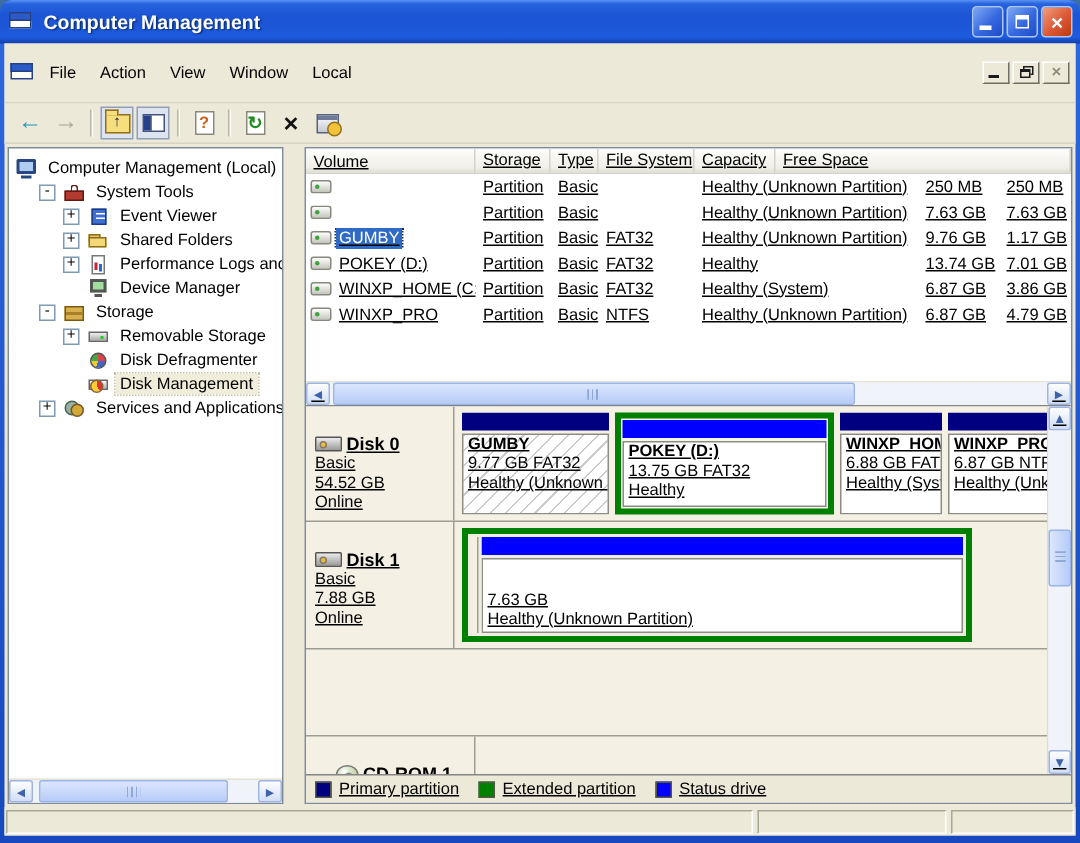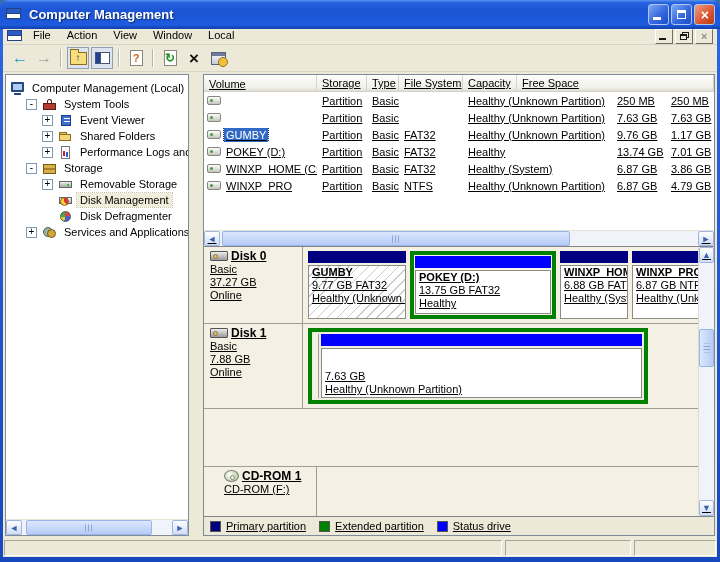--- a/index.html
+++ b/index.html
@@ -15,21 +15,21 @@
   .cap-btn{width:21px;height:21px;border-radius:3px;border:1px solid #AFC7F0;margin-left:2px;display:flex;align-items:center;justify-content:center;position:relative;}
   .cap-blue{background:linear-gradient(135deg,#7FA9F2 0%,#3568DF 55%,#1E4BC8 100%);}
   .cap-red{background:linear-gradient(135deg,#F0A080 0%,#DC5836 55%,#B93A10 100%);}
   .g-min{position:absolute;left:4px;bottom:4px;width:8px;height:3px;background:#fff;}
   .g-max{width:9px;height:9px;border:1px solid #fff;border-top-width:3px;}
   .g-close{color:#fff;font-weight:bold;font-size:14px;line-height:1;}
 
   .window-body{position:absolute;top:29px;left:3px;right:3px;bottom:5px;background:#ECE9D8;display:flex;flex-direction:column;}
 
   
-  .menubar{height:16px;display:flex;align-items:flex-end;padding:0 4px;border-bottom:1px solid #D8D4C4;background:#ECE9D8;}
+  .menubar{height:40px;display:flex;align-items:center;padding:0 4px;border-bottom:1px solid #D8D4C4;background:#ECE9D8;}
   .menu-item{padding:3px 8px;}
   .mini-app-icon{width:16px;height:14px;position:relative;margin-right:2px;}
   .mini-app-icon::before{content:"";position:absolute;inset:0 1px 3px 0;background:#fff;border:1px solid #26417E;}
   .mini-app-icon::after{content:"";position:absolute;left:0;top:0;right:1px;height:4px;background:#2B5BC6;border:1px solid #26417E;}
   .mdi-btns{margin-left:auto;display:flex;}
   .mdi-btn{width:18px;height:15px;background:#ECE9D8;border:1px solid;border-color:#FFFFFF #716F61 #716F61 #FFFFFF;display:flex;align-items:center;justify-content:center;margin-left:2px;position:relative;}
   .m-min{position:absolute;left:3px;bottom:3px;width:7px;height:2px;background:#1A1A1A;}
   .m-restore{position:absolute;left:4px;top:4px;width:7px;height:6px;border:1px solid #1A1A1A;border-top-width:2px;background:#ECE9D8;box-shadow:2px -2px 0 -1px #ECE9D8,2px -2px 0 0 #1A1A1A;}
   .m-close{color:#8F8D7E;font-weight:bold;font-size:11px;line-height:1;}
 
@@ -121,21 +121,21 @@
   .vol-icon{width:14px;height:9px;background:linear-gradient(#FDFDFD,#C6C6BE);border:1px solid #87877D;border-radius:2px;margin:0 3px 0 3px;position:relative;flex:none;}
   .vol-icon::after{content:"";position:absolute;left:2px;top:2px;width:3px;height:3px;background:#3FA33F;border-radius:50%;}
   .vol-name{padding:1px 2px;}
   .vol-name.sel{color:#fff;outline:1px dotted #10306E;}
 
   
   .disk-wrap{flex:1;display:flex;min-height:0;border-top:1px solid #848484;}
   .disk-rows{flex:1;background:#F4F1E4;overflow:hidden;display:flex;flex-direction:column;min-width:0;}
   .disk-row{display:flex;border-bottom:1px solid #9D9D94;flex:none;}
   .disk-row.last{flex:1;border-bottom:none;margin-left:14px;}
-  .disk-info{width:99px;border-right:1px solid #9D9D94;padding:2px 0 0 6px;flex:none;overflow:hidden;}
+  .disk-info{width:99px;border-right:1px solid #9D9D94;padding:18px 0 0 6px;flex:none;overflow:hidden;}
   .disk-name{font-weight:bold;font-size:12px;display:flex;align-items:center;gap:3px;white-space:nowrap;}
   .disk-lines div{min-height:13px;line-height:13px;white-space:nowrap;}
   .part-area{flex:1;display:flex;padding:4px 5px;gap:4px;min-width:0;}
   .part-cell{display:flex;flex-direction:column;flex:none;overflow:hidden;}
   .part-bar{height:12px;flex:none;background:#000080;}
   .part-body{flex:1;margin-top:2px;border:1px solid #8C8C84;background:#fff;padding:0 3px;overflow:hidden;position:relative;}
   .part-body div{white-space:nowrap;line-height:13px;}
   .part-label{font-weight:bold;}
   .hatched{background-image:repeating-linear-gradient(135deg,rgba(140,140,140,.45) 0 1px,transparent 1px 7px);}
   .green-frame{border:4px solid #008000;padding:1px;background:#F6F5EC;display:flex;flex-direction:column;flex:none;}
@@ -251,39 +251,44 @@
           <div class="tree-row pl2">
             <span class="expander">+</span>
             <span class="ic ic-folder"></span>
             <span class="tree-label">Shared Folders</span>
           </div>
           <div class="tree-row pl2">
             <span class="expander">+</span>
             <span class="ic ic-perf"></span>
             <span class="tree-label">Performance Logs and Alerts</span>
           </div>
+          <div class="tree-row pl2">
+            <span class="exp-space"></span>
+            <span class="ic ic-device"></span>
+            <span class="tree-label">Device Manager</span>
+          </div>
           <div class="tree-row pl1">
             <span class="expander">-</span>
             <span class="ic ic-storage"></span>
             <span class="tree-label">Storage</span>
           </div>
           <div class="tree-row pl2">
             <span class="expander">+</span>
             <span class="ic ic-removable"></span>
             <span class="tree-label">Removable Storage</span>
           </div>
           <div class="tree-row pl2">
             <span class="exp-space"></span>
+            <span class="ic ic-defrag"></span>
+            <span class="tree-label">Disk Defragmenter</span>
+          </div>
+          <div class="tree-row pl2">
+            <span class="exp-space"></span>
             <span class="ic ic-diskmgmt"></span>
             <span class="tree-label sel">Disk Management</span>
-          </div>
-          <div class="tree-row pl2">
-            <span class="exp-space"></span>
-            <span class="ic ic-defrag"></span>
-            <span class="tree-label">Disk Defragmenter</span>
           </div>
           <div class="tree-row pl1">
             <span class="expander">+</span>
             <span class="ic ic-services"></span>
             <span class="tree-label">Services and Applications</span>
           </div>
         </div>
         <div class="hscroll">
           <span class="sb-btn">◄</span>
           <span class="sb-track">
@@ -391,21 +396,21 @@
           <div class="disk-rows">
 
             <div class="disk-row" style="height:77px;">
               <div class="disk-info">
                 <div class="disk-name">
                     <span class="ic-harddisk"></span>
                     <span>Disk 0</span>
                   </div>
                 <div class="disk-lines">
                   <div>Basic</div>
-                  <div>37.27 GB</div>
+                  <div>54.52 GB</div>
                   <div>Online</div>
                 </div>
               </div>
               <div class="part-area">
                 <div class="part-cell" style="width:98px;">
                   <div class="part-bar" style="background-color: rgb(0, 0, 128);"></div>
                   <div class="part-body hatched">
                     <div class="part-label">GUMBY</div>
                     <div>9.77 GB FAT32</div>
                     <div>Healthy (Unknown Partition)</div>

